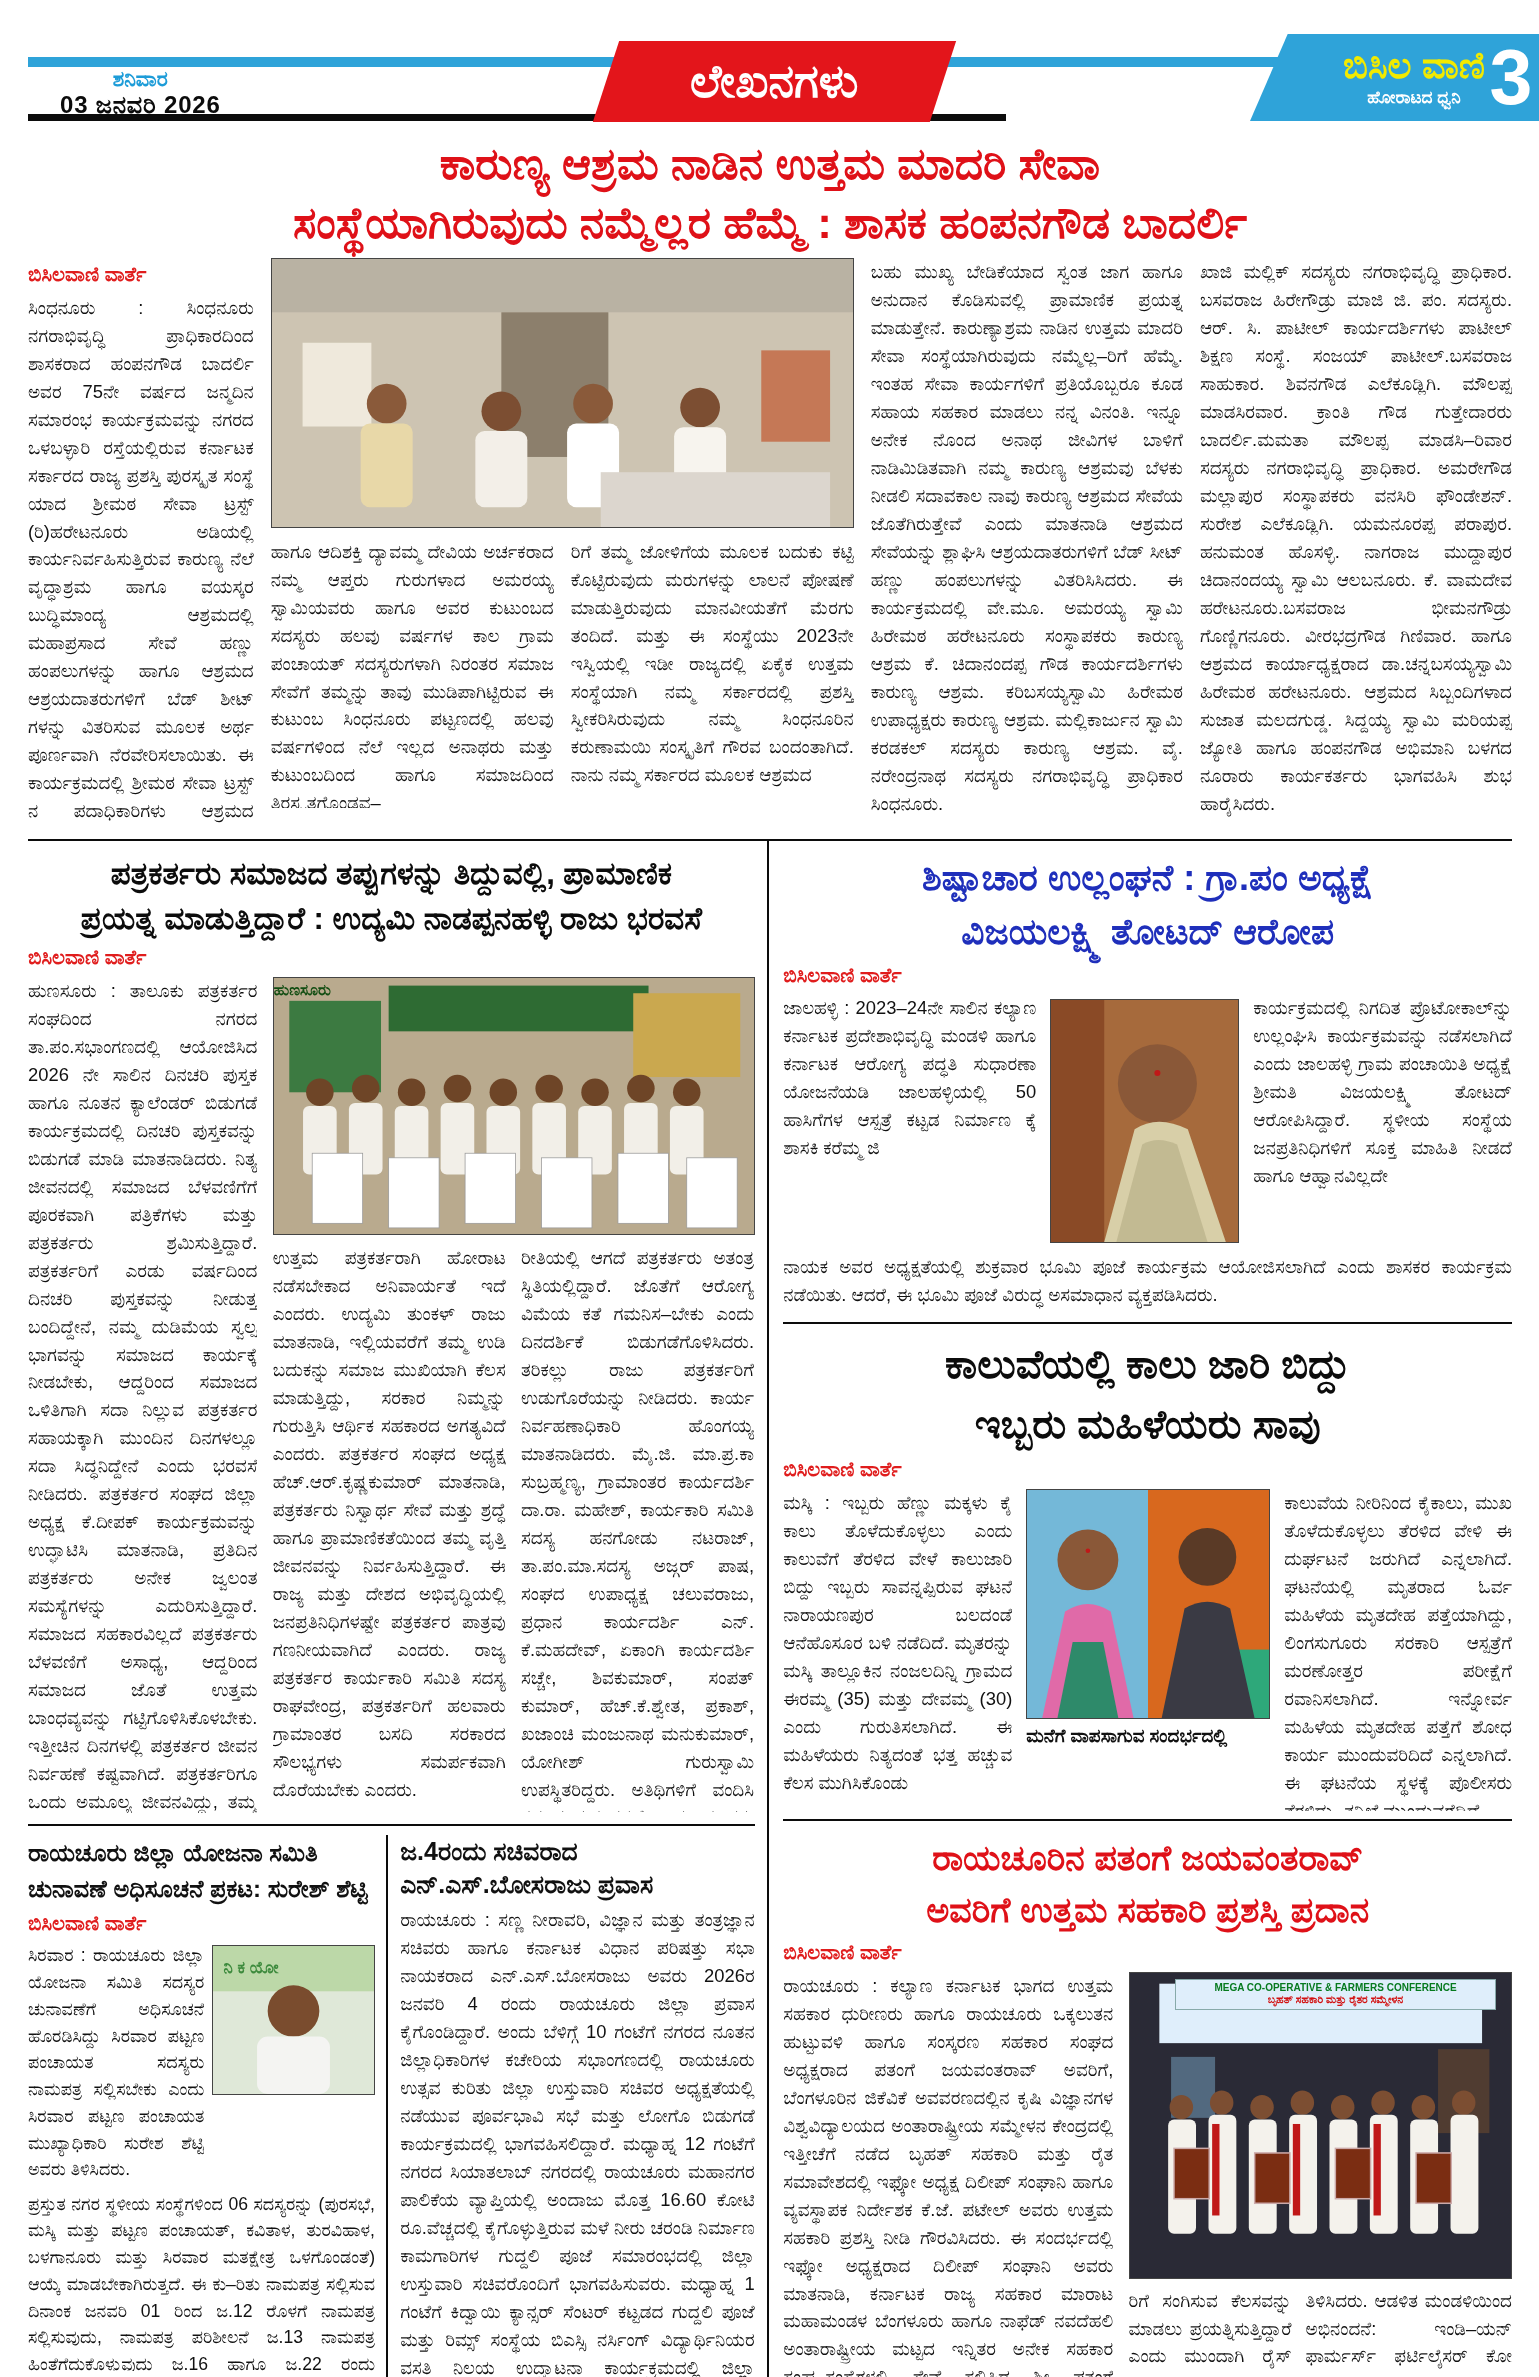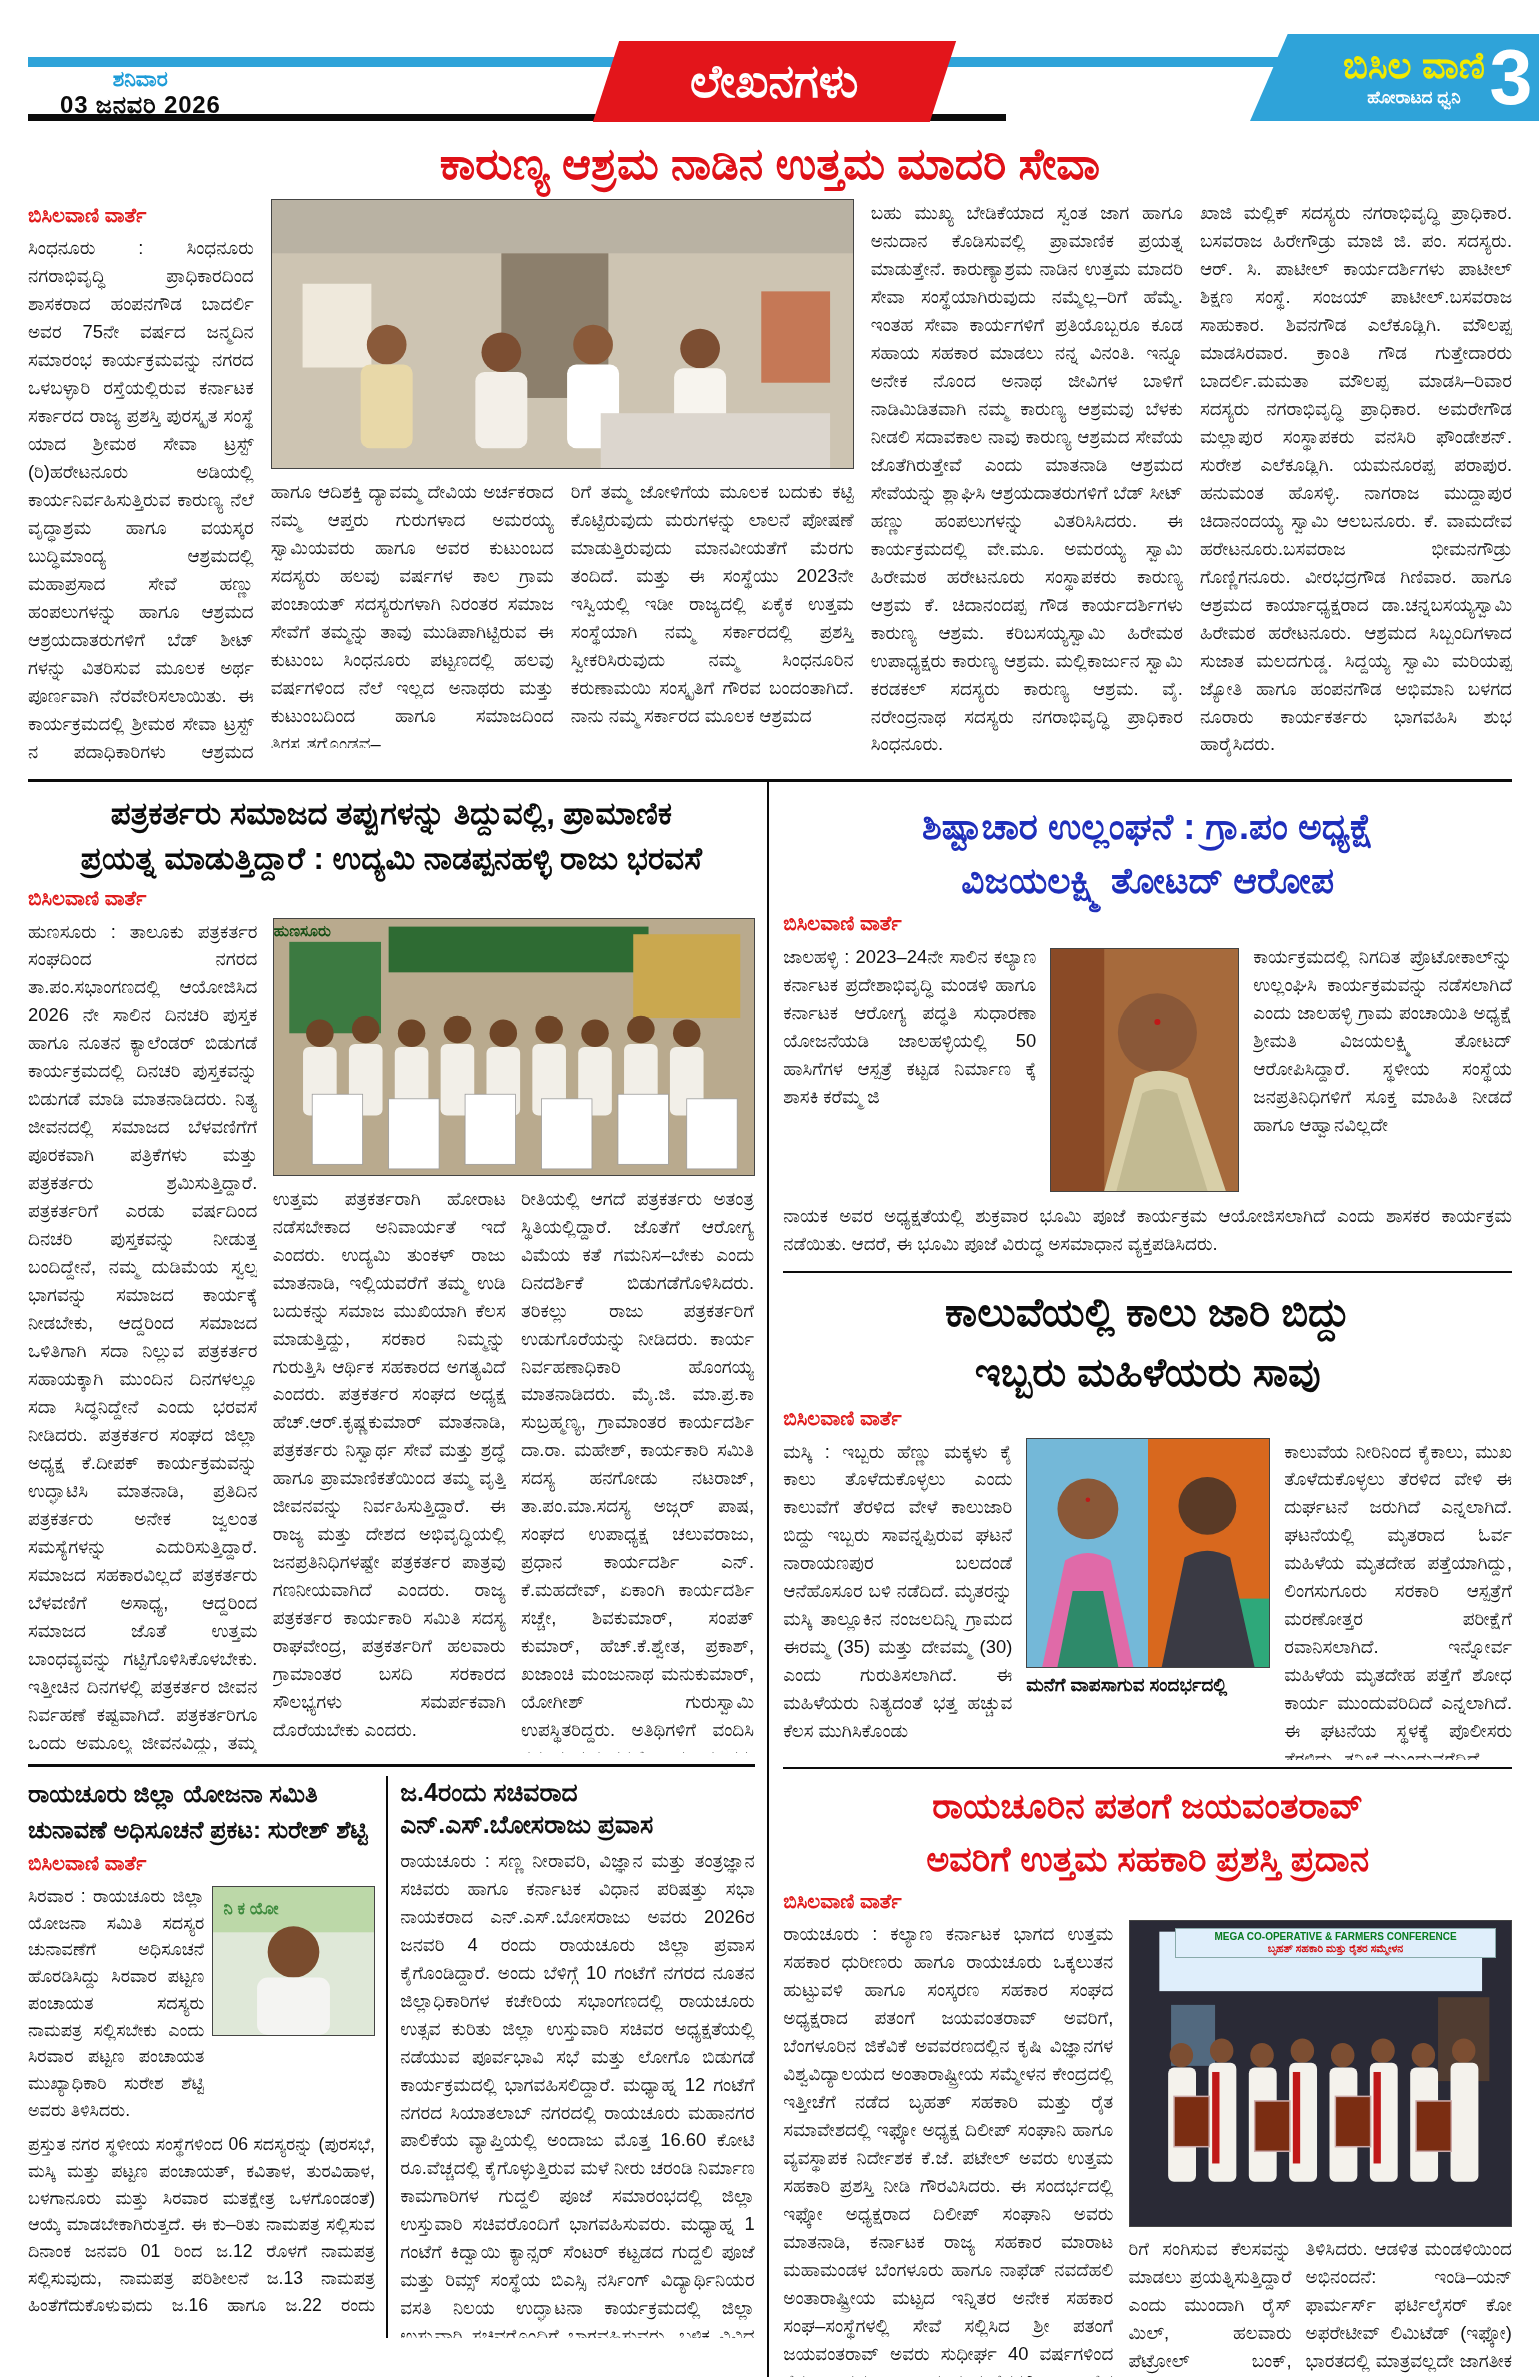--- a/index.html
+++ b/index.html
@@ -54,21 +54,21 @@
   .bottom-row{display:flex;gap:0;margin-top:9.2px;}
   .a6{width:347px;padding-right:10.7px;}
   .a7{flex:1;padding-left:12.3px;}
   .a6-head{font-weight:bold;font-size:24px;text-align:left;line-height:1.5;}
   .p6{float:right;width:163px;height:150px;margin:3.1px 0 6.1px 7.7px;}
   .a6 .btxt{font-size:17.6px;}
   .a6-body{height:429px;overflow:hidden;}
   .a7-head{font-weight:bold;font-size:25px;line-height:1.3;margin-bottom:6.1px;}
   .a7-body{height:491px;}
   
-  .a3-head{color:#1f2fbb;font-weight:bold;text-align:center;font-size:36px;line-height:1.5;margin-top:18px;}
+  .a3-head{color:#1f2fbb;font-weight:bold;text-align:center;font-size:36px;line-height:1.5;margin-top:10px;}
   .a3-body{display:flex;gap:14px;margin-top:1.5px;}
   .a3-c1{width:253px;height:253px;}
   .p3{width:189px;height:244px;flex:none;margin-top:4.6px;}
   .a3-c2{flex:1;height:253px;}
   .a3-tail{font-size:18.4px;line-height:1.5;text-align:justify;margin:6.1px 0 10.7px 0;height:58px;overflow:hidden;}
   .a4-head{color:#0c0c0c;font-weight:bold;text-align:center;font-size:40px;line-height:1.5;margin-top:9.2px;}
   .a4-body{display:flex;gap:14px;margin-top:1.5px;}
   .a4-c1{width:229px;height:322px;}
   .a4-mid{width:244px;flex:none;}
   .p4{width:244px;height:230px;display:flex;}
@@ -108,20 +108,21 @@
         <div class="hdr-masthead">ಬಿಸಿಲ ವಾಣಿ</div>
         <div class="hdr-tagline">ಹೋರಾಟದ ಧ್ವನಿ</div>
       </div>
       <div class="hdr-pageno">3</div>
     </div>
   </div>
 
   <div>
     <div class="a1-head">
       <div>ಕಾರುಣ್ಯ ಆಶ್ರಮ ನಾಡಿನ ಉತ್ತಮ ಮಾದರಿ ಸೇವಾ</div>
+      <div>ಸಂಸ್ಥೆಯಾಗಿರುವುದು ನಮ್ಮೆಲ್ಲರ ಹೆಮ್ಮೆ : ಶಾಸಕ ಹಂಪನಗೌಡ ಬಾದರ್ಲಿ</div>
     </div>
     <div class="a1-body">
       <div class="a1-c1">
         <div class="dateline">ಬಿಸಿಲವಾಣಿ ವಾರ್ತೆ</div>
         <div class="btxt" style="height:529px">ಸಿಂಧನೂರು : ಸಿಂಧನೂರು ನಗರಾಭಿವೃದ್ಧಿ ಪ್ರಾಧಿಕಾರದಿಂದ ಶಾಸಕರಾದ ಹಂಪನಗೌಡ ಬಾದರ್ಲಿ ಅವರ 75ನೇ ವರ್ಷದ ಜನ್ಮದಿನ ಸಮಾರಂಭ ಕಾರ್ಯಕ್ರಮವನ್ನು ನಗರದ ಒಳಬಳ್ಳಾರಿ ರಸ್ತೆಯಲ್ಲಿರುವ ಕರ್ನಾಟಕ ಸರ್ಕಾರದ ರಾಜ್ಯ ಪ್ರಶಸ್ತಿ ಪುರಸ್ಕೃತ ಸಂಸ್ಥೆ ಯಾದ ಶ್ರೀಮಠ ಸೇವಾ ಟ್ರಸ್ಟ್ (ರಿ)ಹರೇಟನೂರು ಅಡಿಯಲ್ಲಿ ಕಾರ್ಯನಿರ್ವಹಿಸುತ್ತಿರುವ ಕಾರುಣ್ಯ ನೆಲೆ ವೃದ್ಧಾಶ್ರಮ ಹಾಗೂ ವಯಸ್ಕರ ಬುದ್ಧಿಮಾಂದ್ಯ ಆಶ್ರಮದಲ್ಲಿ ಮಹಾಪ್ರಸಾದ ಸೇವೆ ಹಣ್ಣು ಹಂಪಲುಗಳನ್ನು ಹಾಗೂ ಆಶ್ರಮದ ಆಶ್ರಯದಾತರುಗಳಿಗೆ ಬೆಡ್ ಶೀಟ್ ಗಳನ್ನು ವಿತರಿಸುವ ಮೂಲಕ ಅರ್ಥ ಪೂರ್ಣವಾಗಿ ನೆರವೇರಿಸಲಾಯಿತು. ಈ ಕಾರ್ಯಕ್ರಮದಲ್ಲಿ ಶ್ರೀಮಠ ಸೇವಾ ಟ್ರಸ್ಟ್ ನ ಪದಾಧಿಕಾರಿಗಳು ಆಶ್ರಮದ ವತಿಯಿಂದ ಹಂಪನಗೌಡ ಪಾದದಲ್ಲಿ ಅವರನ್ನು ಸನ್ಮಾನಿಸಿ ಶುಭ ಹಾರೈಸಿದರು. ಈ ಕಾರ್ಯಕ್ರಮದಲ್ಲಿ ಶಾಸಕರಾದ ಹಂಪನಗೌಡ ಬಾದರ್ಲಿ ಮಾತನಾಡಿ ನಮ್ಮ ಊರಿನ ಪಕ್ಕದಲ್ಲೇ ನಮ್ಮ ಪಂಚಾಯತ್ ವ್ಯಾಪ್ತಿಗೆ ಬರುವ ಕುಗ್ರಾಮವಾದ ಹರೇಟ ನೂರಿನ ಬಡಜಂಗಮ</div>
       </div>
       <div class="a1-mid">
         <div class="photo p1">
           <svg viewBox="0 0 760 352" preserveAspectRatio="none">
             <rect width="760" height="352" fill="#cdc4b2"></rect>

